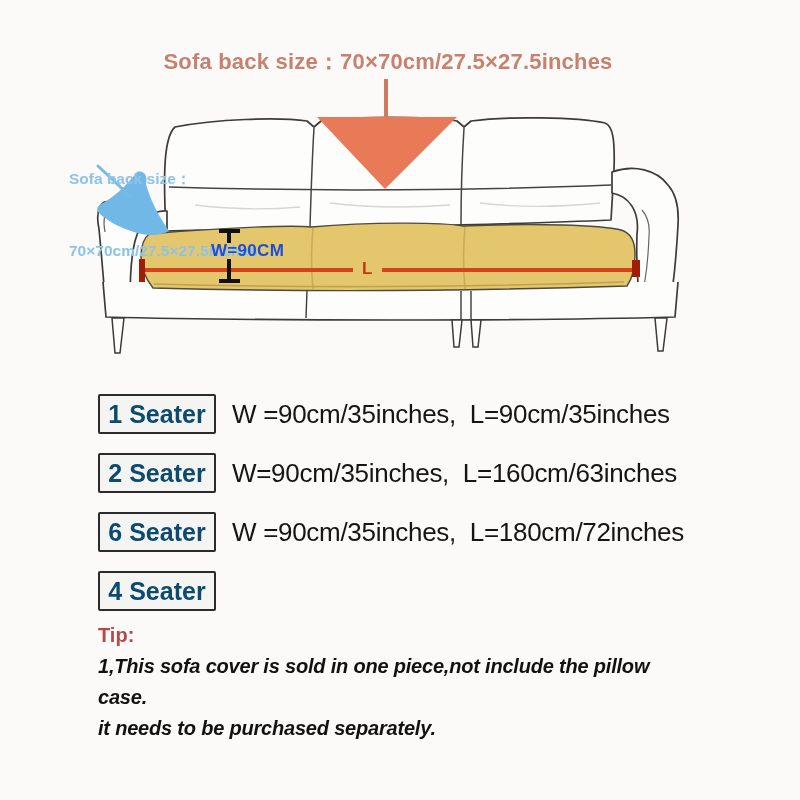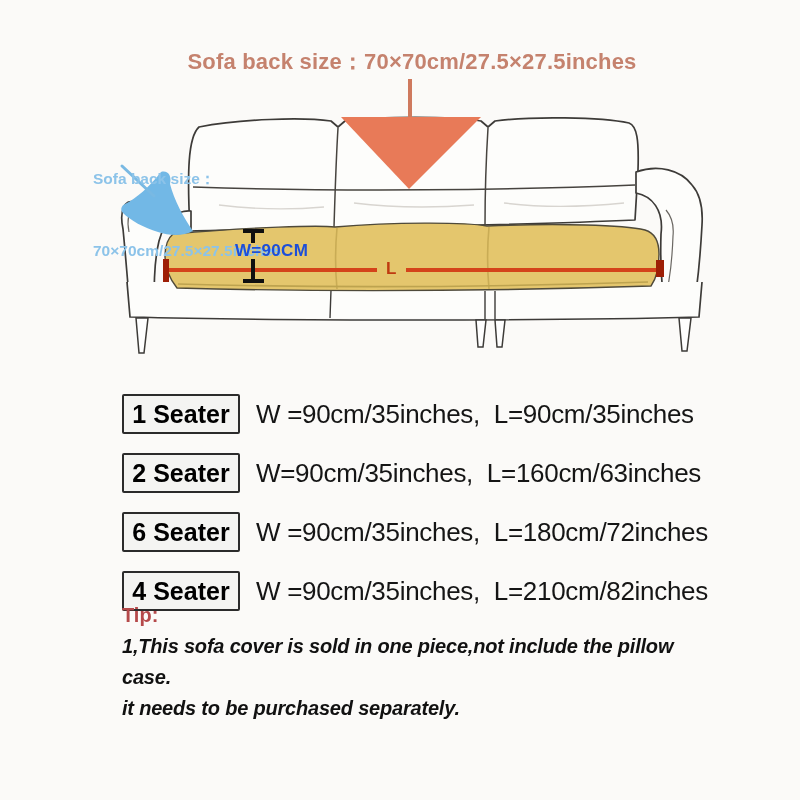--- a/index.html
+++ b/index.html
@@ -1,17 +1,17 @@
 <!DOCTYPE html>
 <html><head>
 <meta charset="utf-8">
 <style>
   html,body{margin:0;padding:0;}
   body{width:800px;height:800px;background:#fbfaf8;font-family:"Liberation Sans",sans-serif;}
-  .canvas{position:relative;width:740px;height:800px;overflow:hidden;margin-left:24px;}
+  .canvas{position:relative;width:740px;height:800px;overflow:hidden;}
 
   .art{position:absolute;left:0;top:0;}
 
   .title{
     position:absolute;left:-12px;top:47px;width:800px;text-align:center;
     font-size:22px;font-weight:600;color:#c5826e;letter-spacing:.2px;
   }
   .arm-note{
     position:absolute;left:69px;top:119px;
     color:#8cc3e9;font-weight:700;font-size:15.5px;line-height:24px;white-space:pre;
@@ -23,29 +23,29 @@
   .l-label{
     position:absolute;left:362px;top:259px;
     font-size:17px;font-weight:700;color:#bf3a10;
   }
 
   .size-table{position:absolute;left:98px;top:392px;}
   .size-row{display:flex;align-items:center;height:44px;margin-bottom:15px;}
   .seater-box{
     box-sizing:border-box;width:118px;height:40px;flex:0 0 118px;
     border:2px solid #2b2b2b;border-radius:2px;background:#f4f4f2;
-    color:#000000;font-size:25px;font-weight:700;
+    color:#0c4a6e;font-size:25px;font-weight:700;
     display:flex;align-items:center;justify-content:center;
   }
   .size-value{
     margin-left:16px;font-size:26px;color:#151515;
     white-space:pre;letter-spacing:-.3px;text-align:center;
   }
 
-  .tip{position:absolute;left:98px;top:600px;font-size:20px;font-weight:700;line-height:31px;color:#111;}
+  .tip{position:absolute;left:98px;top:620px;font-size:20px;font-weight:700;line-height:31px;color:#111;}
   .tip-heading{color:#b5494a;}
   .tip-line{white-space:pre;letter-spacing:-.2px;font-style:italic;}
 </style>
 </head>
 <body>
 
 <div class="canvas">
 
   <svg class="art" width="800" height="385" viewBox="0 0 800 385">
 
@@ -119,21 +119,20 @@
     <div class="size-row">
       <div class="seater-box">2 Seater</div>
       <div class="size-value">W=90cm/35inches,  L=160cm/63inches</div>
     </div>
     <div class="size-row">
       <div class="seater-box">6 Seater</div>
       <div class="size-value">W =90cm/35inches,  L=180cm/72inches</div>
     </div>
     <div class="size-row">
       <div class="seater-box">4 Seater</div>
-      <div class="size-value">W =90cm/35inches,  L=210cm/82inches</div>
     </div>
   </div>
 
   <div class="tip">
     <div class="tip-heading">Tip:</div>
     <div class="tip-line">1,This sofa cover is sold in one piece,not include the pillow</div>
     <div class="tip-line">case.</div>
     <div class="tip-line">it needs to be purchased separately.</div>
   </div>
 

